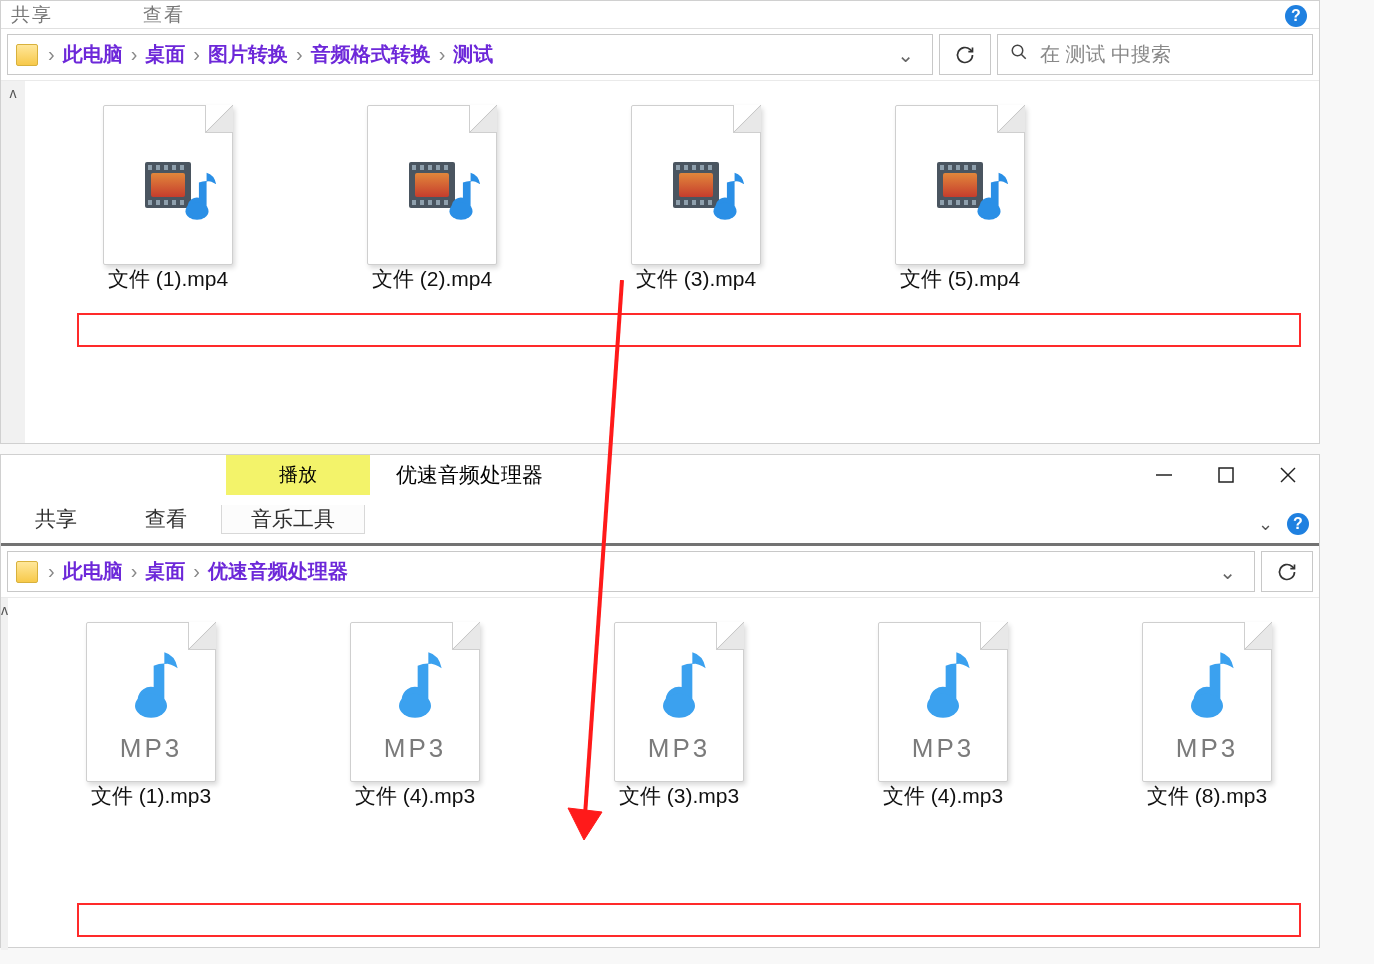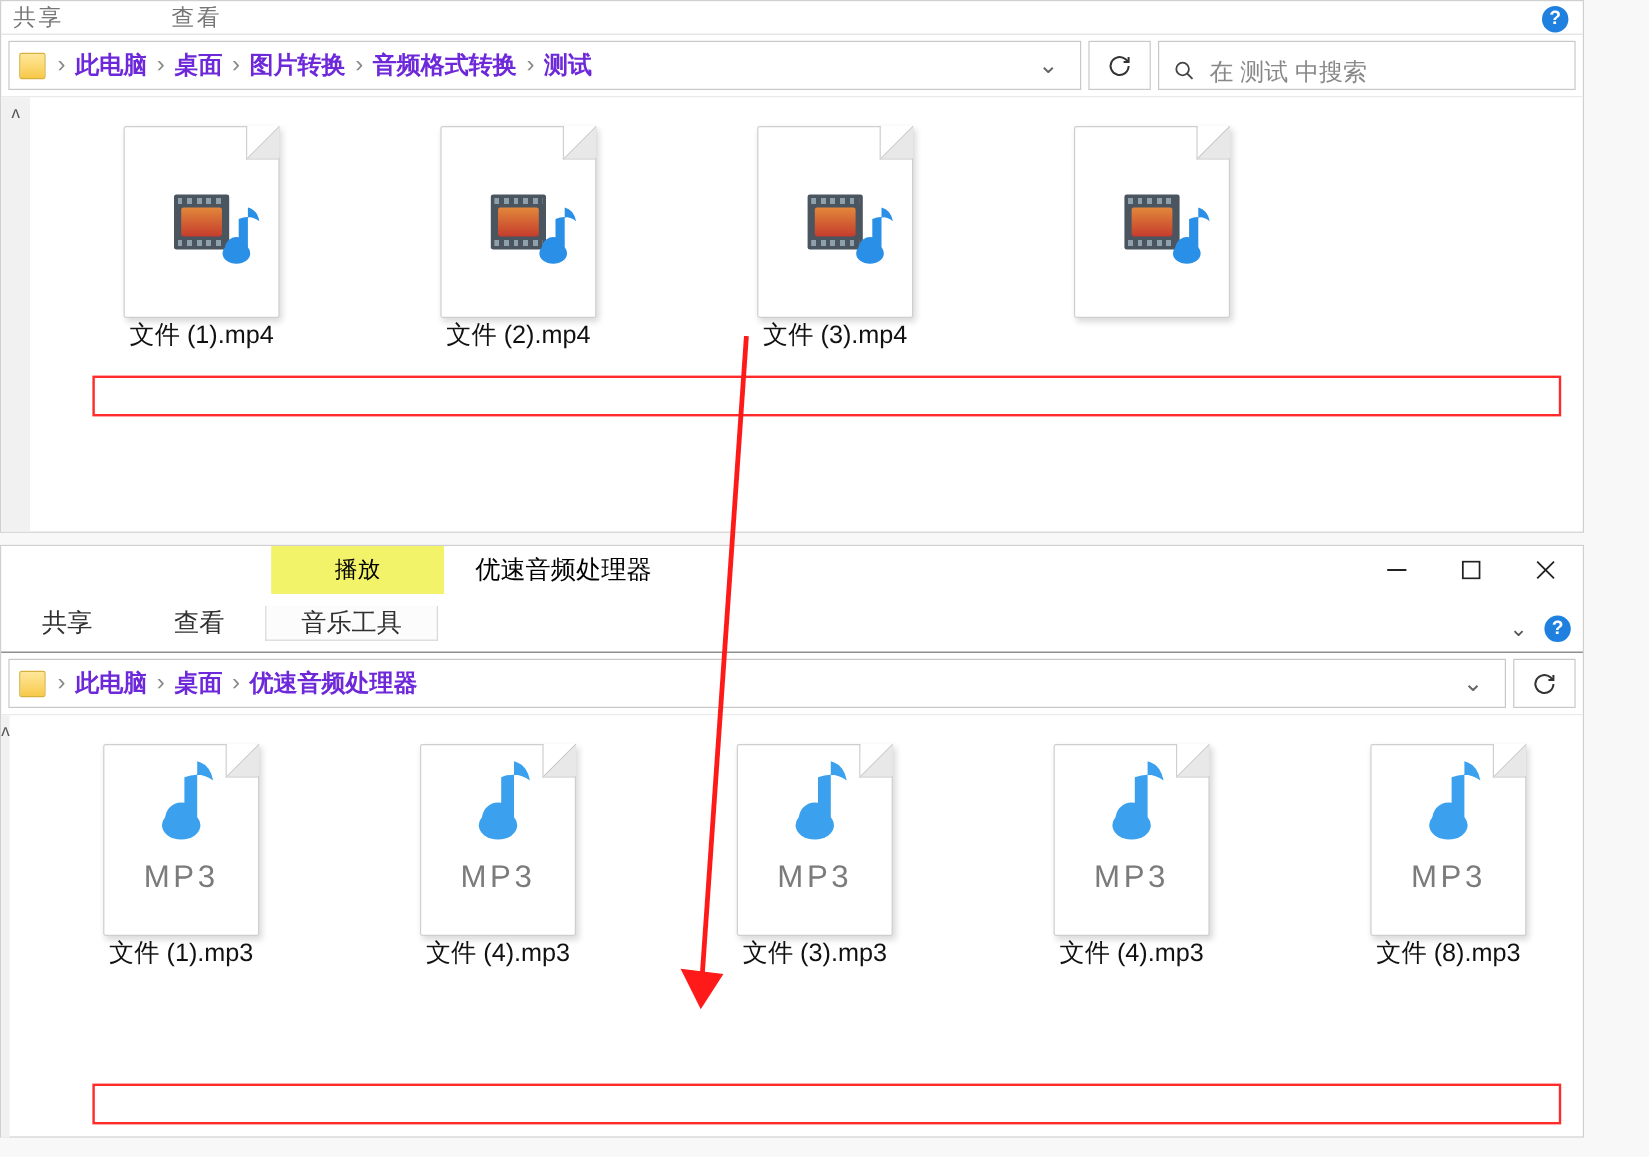--- a/index.html
+++ b/index.html
@@ -31,21 +31,21 @@
   align-items: flex-end;
   font-size: 19px;
   color: #777;
 }
 .ribbon-cropped span { margin-right: 90px; letter-spacing: 2px; }
 
 
 .ribbon2 {
   display: flex;
   flex-direction: column;
-  border-bottom: 1px solid #737373;
+  border-bottom: 3px solid #737373;
   position: relative;
 }
 .ribbon2-top {
   height: 40px;
   display: flex;
   align-items: stretch;
 }
 .ribbon2-top .spacer { width: 225px; }
 .ribbon2-top .ctx-tab {
   width: 144px;
@@ -97,22 +97,22 @@
 .addrbox .foldericon { width:22px; height:22px; background:linear-gradient(#ffe79a,#f7c94a); border:1px solid #d8b13c; border-radius:2px; margin-right:8px;}
 .addrbox .crumb { padding: 0 6px; color:#6d28d9; white-space:nowrap;font-weight:bold; }
 .addrbox .sep { color:#888; padding:0 2px; }
 .addrbox .stretch { flex:1; }
 .addrbox .drop { color:#666; padding:0 10px; }
 .refreshbox {
   width:52px; border:1px solid #c8c8c8; background:#fff;
   display:flex;align-items:center;justify-content:center;font-size:22px;
 }
 .searchbox {
-  width: 348px; border:1px solid #c8c8c8; background:#fff;
-  display:flex;align-items:flex-end;padding:0 12px;gap:12px;color:#888;font-size:20px;
+  width: 316px; border:1px solid #c8c8c8; background:#fff;
+  display:flex;align-items:center;padding:0 12px;gap:12px;color:#888;font-size:20px;
 }
 .searchbox .mag { color:#444; }
 
 
 .contentwrap { display:flex; height:calc(100% - 28px - 52px); }
 .w2 .contentwrap { height:calc(100% - 88px - 52px); }
 .scrolltrack {
   width:24px; background:#f1f1f1;
   display:flex;justify-content:center;padding-top:4px;font-size:14px;color:#555;
 }
@@ -148,21 +148,21 @@
 }
 .filmstrip::before, .filmstrip::after{
   content:"";position:absolute;left:3px;right:3px;height:5px;background:repeating-linear-gradient(90deg,#8fa0ad 0 4px,transparent 4px 8px);
 }
 .filmstrip::before{top:3px;} .filmstrip::after{bottom:3px;}
 .filmimg{position:absolute;left:6px;top:11px;right:6px;bottom:11px;background:linear-gradient(#e2873b,#c53d2d);border-radius:2px;}
 .musicnote{
   position:absolute; right:-22px; bottom:-14px;
   width:46px;height:60px;color:#2a8fe6;
 }
-.w2 .filepage { justify-content:flex-start; padding-top:8px;text-align:center; }
+.w2 .filepage { justify-content:flex-start; padding-top:24px;text-align:center; }
 .bignote { width:64px;height:80px;color:#3ba1ef; }
 .mp3label{ font-size:26px;color:#7b7b7b;letter-spacing:3px;margin-top:6px;}
 
 .filelabel{
   width:230px;text-align:center;font-size:21px;color:#111;
 }
 
 
 .redbox{
   position:absolute;
@@ -283,20 +283,21 @@
         <div class="filmthumb">
           <div class="filmstrip">
                 <div class="filmimg"></div>
               </div>
           <span class="musicnote"><svg class="" viewBox="0 0 48 60">
     <path fill="currentColor" d="M34 4 L34 40 A10 10 0 1 1 26 30 L26 14 Q36 10 44 16 Q42 6 34 4 Z"></path>
     <ellipse cx="24" cy="44" rx="12" ry="9" fill="currentColor"></ellipse>
   </svg></span>
         </div>
       </div>
+      <div class="filelabel">文件 (5).mp4</div>
     </div>
       </div>
   </div>
 
   <div class="redbox"></div>
 </div>
 
 <div class="window w2">
 
   <div class="ribbon2">

